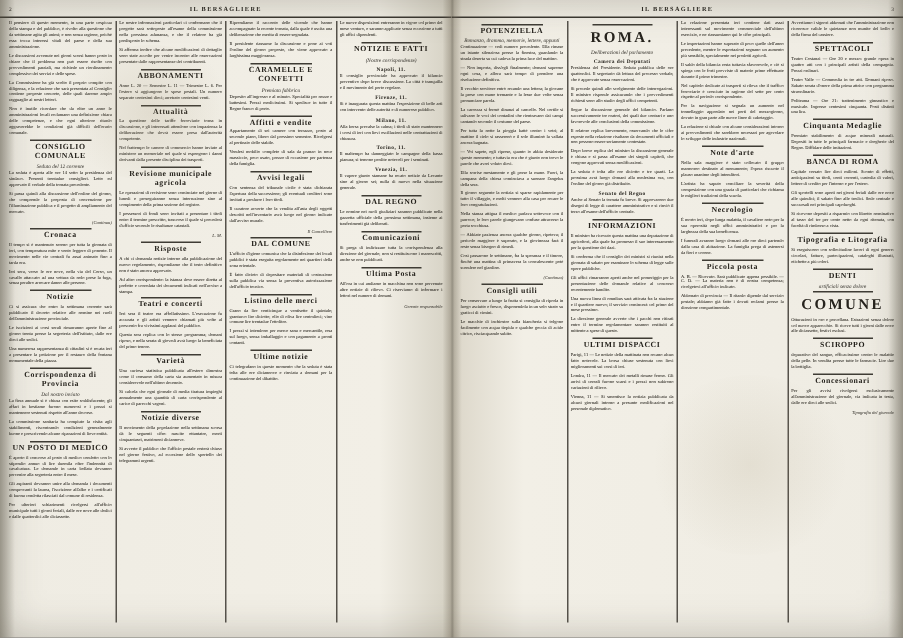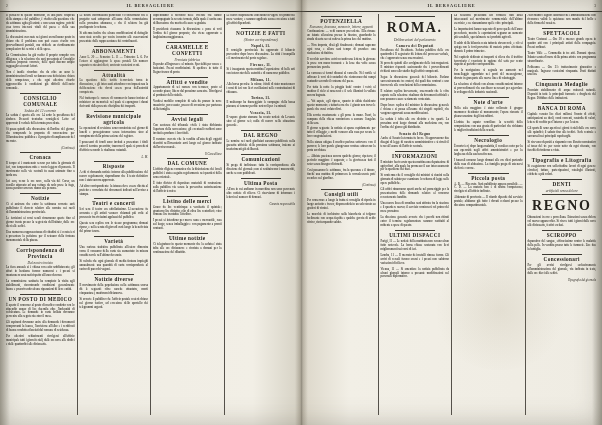--- a/index.html
+++ b/index.html
@@ -19,21 +19,21 @@
 
   .head{height:11px;border-bottom:1px solid #3a3730;display:flex;align-items:center;justify-content:center;}
   .head .t{font-size:4.2px;letter-spacing:.9px;font-weight:bold;color:#2a2721;text-transform:uppercase;}
   .head .n{position:absolute;font-size:3.6px;color:#2a2721;}
 
   .cols{display:flex;height:403px;padding:2px 4px 0 4px;box-sizing:border-box;}
   .col{flex:1;padding:0 2px;border-right:1px solid #55514a;overflow:hidden;}
   .col:last-child{border-right:none;}
 
   .hl{font-size:5.2px;font-weight:bold;text-align:center;letter-spacing:.4px;color:#26231d;margin:2px 0 1px;line-height:1.15;}
-  .hl.big{font-size:14px;letter-spacing:1.6px;margin:3px 0 2px;}
+  .hl.big{font-size:10px;letter-spacing:1.6px;margin:3px 0 2px;}
   .sub{font-size:3.5px;text-align:center;font-style:italic;color:#33302a;margin-bottom:1px;}
   .rule{height:1px;background:#3f3c35;margin:1.5px 6px;}
   .rule.sh{margin:1.5px 14px;}
 
   .p{font-size:3px;line-height:1.32;text-align:justify;color:#2b2822;margin:0 0 2px;
      text-shadow:0 0 .4px rgba(60,55,45,.25);}
   .sig{font-size:3px;text-align:right;font-style:italic;margin:0 0 2px;color:#2b2822;}
   .cap{font-size:3.6px;font-weight:bold;text-align:center;color:#26231d;margin:2px 0 1px;letter-spacing:.3px;}
   .stain{position:absolute;border-radius:50%;pointer-events:none;}
 </style>
@@ -257,21 +257,21 @@
             <p class="p">Capitale versato lire dieci milioni. Sconto di effetti, anticipazioni su titoli, conti correnti, custodia di valori, lettere di credito per l'interno e per l'estero.</p>
             <p class="p">Gli sportelli sono aperti nei giorni feriali dalle ore nove alle quindici; il sabato fino alle tredici. Sede centrale e succursali nei principali capoluoghi.</p>
             <p class="p">Si ricevono depositi a risparmio con libretto nominativo al tasso del tre per cento netto da ogni ritenuta, con facoltà di rimborso a vista.</p>
             <div class="rule sh"></div>
             <div class="hl">Tipografia e Litografia</div>
             <p class="p">Si eseguiscono con sollecitudine lavori di ogni genere: circolari, fatture, partecipazioni, cataloghi illustrati, etichette a più colori.</p>
             <div class="rule sh"></div>
             <div class="hl">DENTI</div>
             <div class="sub">artificiali senza dolore</div>
             <div class="rule sh"></div>
-            <div class="hl big">REGNO</div>
+            <div class="hl big">COMUNE</div>
             <p class="p">Otturazioni in oro e porcellana. Estrazioni senza dolore col nuovo apparecchio. Si riceve tutti i giorni dalle nove alle diciassette, festivi esclusi.</p>
             <div class="rule sh"></div>
             <div class="hl">SCIROPPO</div>
             <p class="p">depurativo del sangue, efficacissimo contro le malattie della pelle. In vendita presso tutte le farmacie. Lire due la bottiglia.</p>
             <div class="rule sh"></div>
             <div class="hl">Concessionari</div>
             <p class="p">Per gli avvisi rivolgersi esclusivamente all'amministrazione del giornale, via indicata in testa, dalle ore dieci alle sedici.</p>
             <div class="sig">Tipografia del giornale</div>
           </div>
       </div>

